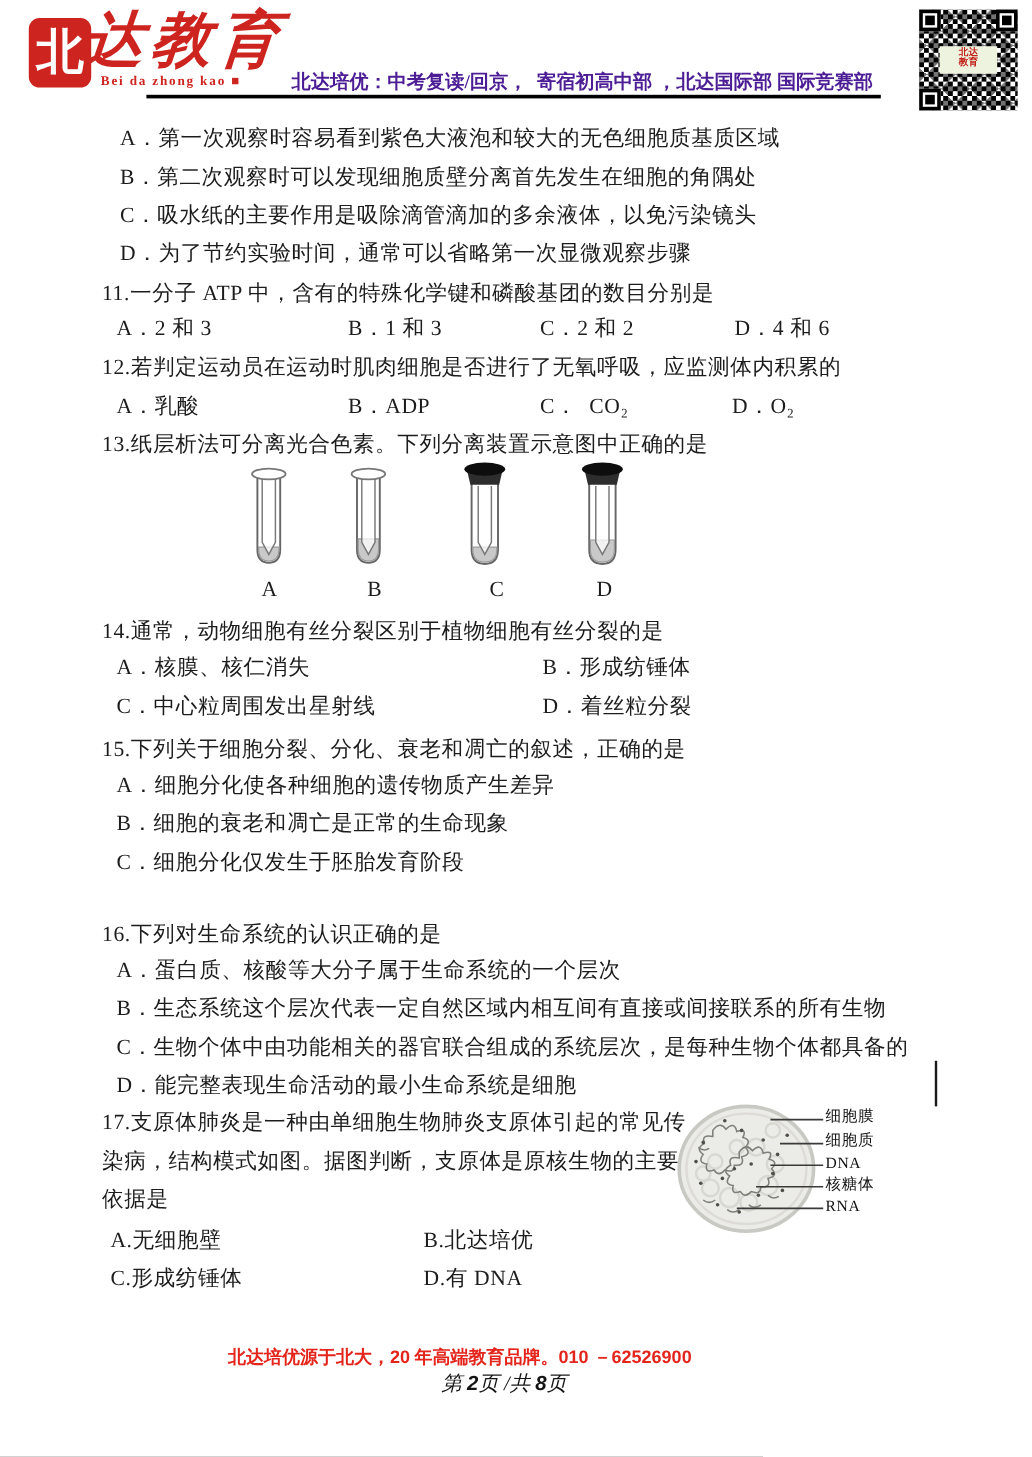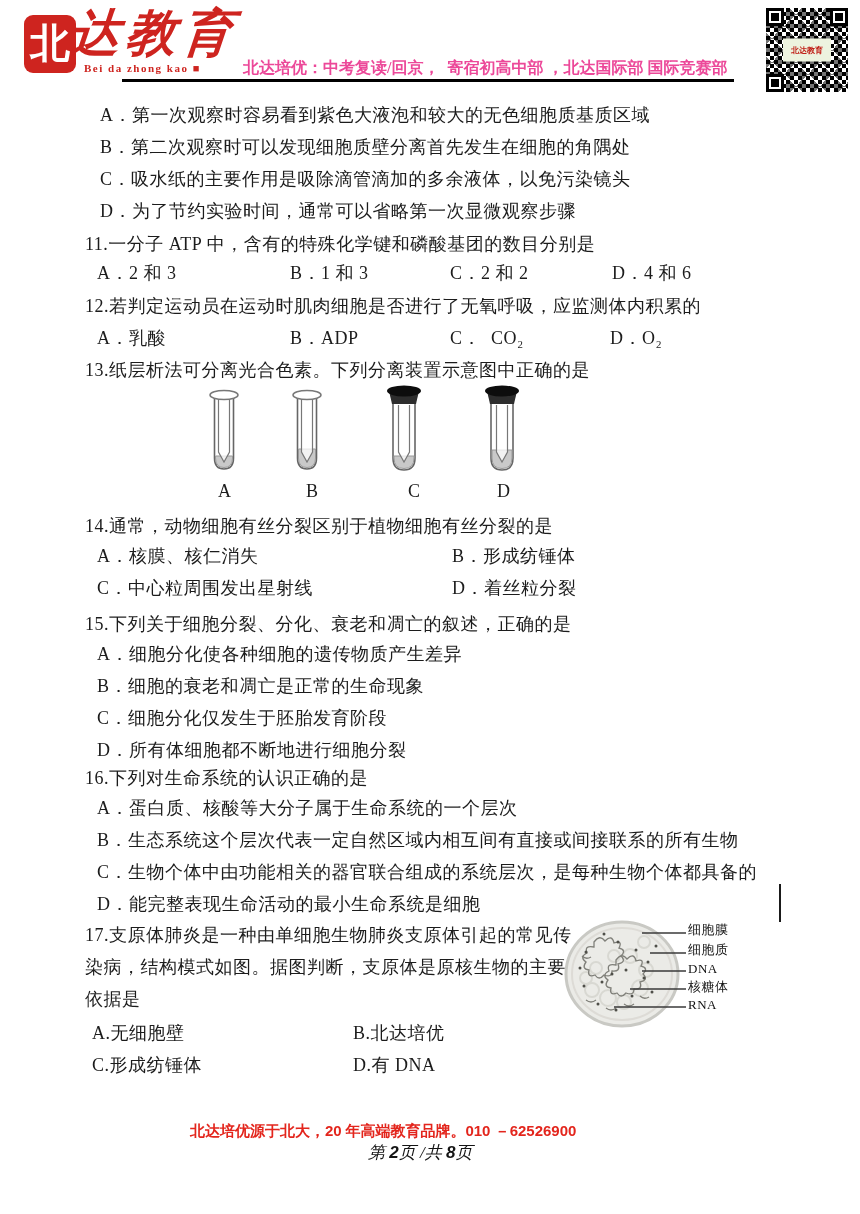--- a/index.html
+++ b/index.html
@@ -11,34 +11,34 @@
   .line { position:absolute; font-size:18px; white-space:pre; letter-spacing:.5px; line-height:1.2; }
 
   
   .seal { position:absolute; left:24px; top:15px; width:52px; height:58px; background:#ce241f;
           border-radius:9px; display:flex; align-items:center; justify-content:center; }
   .seal span { color:#fff; font-size:40px; font-weight:bold; line-height:1; }
   .brand { position:absolute; left:70px; top:6px; font-size:50px; font-weight:bold; font-style:italic;
            color:#ce241f; letter-spacing:6px; transform:skewX(-5deg); line-height:1.1; white-space:pre; }
   .brand-sub { position:absolute; left:84px; top:62px; font-size:11px; color:#ce241f; font-weight:bold;
                letter-spacing:1.5px; white-space:pre; }
-  .tagline { position:absolute; left:243px; top:58px; font-size:16px; font-weight:bold; color:#ec4899; white-space:pre; }
+  .tagline { position:absolute; left:243px; top:58px; font-size:16px; font-weight:bold; color:#4c1d95; white-space:pre; }
   .header-rule { position:absolute; left:122px; top:79px; width:612px; height:3px; background:#000; }
 
   
   .qr { position:absolute; left:766px; top:8px; width:82px; height:84px;
         background:repeating-conic-gradient(#000 0% 25%, #fff 0% 50%); background-size:8px 8px; }
   .qr::before { content:""; position:absolute; inset:0;
         background:repeating-conic-gradient(from 45deg, #000 0% 25%, transparent 0% 50%);
         background-size:12px 12px; opacity:.55; }
   .qr-finder { position:absolute; width:18px; height:18px; border:3px solid #000; background:#fff; box-sizing:border-box; }
   .qr-finder::after { content:""; position:absolute; inset:2px; background:#000; }
   .qr-tl { left:0; top:0; } .qr-tr { right:0; top:0; } .qr-bl { left:0; bottom:0; }
   .qr-center { position:absolute; left:50%; top:50%; transform:translate(-50%,-50%); width:48px; height:23px;
-        background:#edf3df; display:flex; flex-direction:row; align-items:center; justify-content:center;
+        background:#edf3df; display:flex; flex-direction:column; align-items:center; 
         font-size:8px; line-height:1.15; color:#c02018; font-weight:bold; z-index:2; }
 
   
   .tube-svg { position:absolute; left:185px; top:383px; }
   .cell-svg { position:absolute; left:556px; top:912px; }
   .diagram-label { position:absolute; font-size:13px; line-height:1; white-space:pre; color:#111; letter-spacing:.5px; }
 
   .tick-v { position:absolute; left:779px; top:884px; width:2px; height:38px; background:#1a1a1a; }
 
   
@@ -130,21 +130,20 @@
   <div class="line" style="left:85px;  top:516px;">14.通常，动物细胞有丝分裂区别于植物细胞有丝分裂的是</div>
   <div class="line" style="left:97px;  top:546px;">A．核膜、核仁消失</div>
   <div class="line" style="left:452px; top:546px;">B．形成纺锤体</div>
   <div class="line" style="left:97px;  top:578px;">C．中心粒周围发出星射线</div>
   <div class="line" style="left:452px; top:578px;">D．着丝粒分裂</div>
 
   <div class="line" style="left:85px; top:614px;">15.下列关于细胞分裂、分化、衰老和凋亡的叙述，正确的是</div>
   <div class="line" style="left:97px; top:644px;">A．细胞分化使各种细胞的遗传物质产生差异</div>
   <div class="line" style="left:97px; top:676px;">B．细胞的衰老和凋亡是正常的生命现象</div>
   <div class="line" style="left:97px; top:708px;">C．细胞分化仅发生于胚胎发育阶段</div>
-  <div class="line" style="left:97px; top:740px;">D．所有体细胞都不断地进行细胞分裂</div>
 
   <div class="line" style="left:85px; top:768px;">16.下列对生命系统的认识正确的是</div>
   <div class="line" style="left:97px; top:798px;">A．蛋白质、核酸等大分子属于生命系统的一个层次</div>
   <div class="line" style="left:97px; top:830px;">B．生态系统这个层次代表一定自然区域内相互间有直接或间接联系的所有生物</div>
   <div class="line" style="left:97px; top:862px;">C．生物个体中由功能相关的器官联合组成的系统层次，是每种生物个体都具备的</div>
   <div class="line" style="left:97px; top:894px;">D．能完整表现生命活动的最小生命系统是细胞</div>
 
   <div class="tick-v"></div>
 
   <div class="line" style="left:85px; top:925px;">17.支原体肺炎是一种由单细胞生物肺炎支原体引起的常见传</div>

